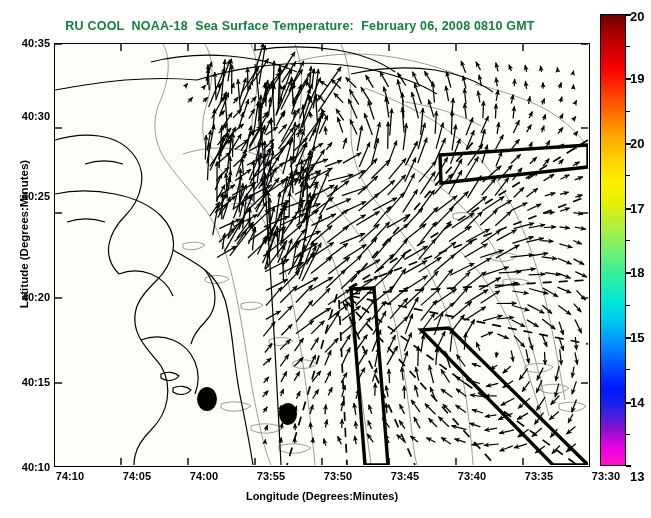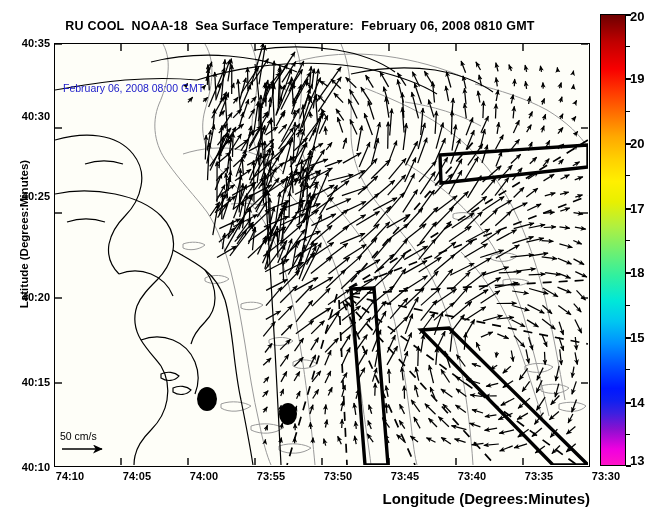--- a/index.html
+++ b/index.html
@@ -17,21 +17,21 @@
   }
 
   
   #title {
     position: absolute;
     left: 0; top: 19px;
     width: 600px;
     text-align: center;
     font-size: 12.5px;
     font-weight: bold;
-    color: #000000;
+    color: #15803d;
     letter-spacing: 0.2px;
     white-space: pre;
   }
 
   
   #plot {
     position: absolute;
     left: 54px; top: 43px;
     width: 536px; height: 424px;
     background: #fefef8;
@@ -74,22 +74,22 @@
     font-weight: bold;
     color: #000;
     transform: translateX(-50%);
     white-space: pre;
   }
 
   #xaxis-label {
     position: absolute;
     left: 54px; top: 490px;
     width: 536px;
-    text-align: right;
-    font-size: 15px;
+    text-align: center;
+    font-size: 11px;
     font-weight: bold;
     color: #000;
     white-space: pre;
   }
   #yaxis-label {
     position: absolute;
     left: -86px; top: 228px;
     width: 220px;
     text-align: center;
     font-size: 11.5px;
@@ -1095,35 +1095,23 @@
           <line x1="162.0" y1="158.2" x2="162.1" y2="117.5"></line>
           <line x1="187.4" y1="73.8" x2="193.6" y2="55.3"></line>
           <line x1="228.0" y1="221.5" x2="236.9" y2="194.8"></line>
           <line x1="167.7" y1="175.4" x2="175.1" y2="152.7"></line>
           <line x1="249.9" y1="140.7" x2="255.4" y2="106.2"></line>
           <line x1="161.4" y1="156.7" x2="170.0" y2="140.8"></line>
         </g>
     </svg>
 
     <div id="annot" style="left:8px; top:7px;">
-      <div>February 06, 2008 08:00 GMT</div>
     </div>
   </div>
 
-  <div id="scalebar">
-    <div class="sb-text">50 cm/s</div>
-    <svg width="60" height="16">
-      <defs>
-        <marker id="ah2" markerWidth="7" markerHeight="7" refX="6" refY="3" orient="auto">
-          <path d="M0,0 L6.5,3 L0,6 L1.8,3 Z" fill="#000"></path>
-        </marker>
-      </defs>
-      <line x1="2" y1="7" x2="42" y2="7" stroke="#000" stroke-width="1.5" marker-end="url(#ah2)"></line>
-    </svg>
-  </div>
 
   <div id="cbar-wrap">
     <div id="cbar"></div>
 
     <div class="cb-tick" style="top:0px"></div>
     <div class="cb-tick" style="top:64px"></div>
     <div class="cb-tick" style="top:129px"></div>
     <div class="cb-tick" style="top:194px"></div>
     <div class="cb-tick" style="top:258px"></div>
     <div class="cb-tick" style="top:323px"></div>
@@ -1138,16 +1126,16 @@
     <div class="cb-tick minor" style="top:355px"></div>
     <div class="cb-tick minor" style="top:420px"></div>
 
     <div class="cb-major" style="top:2px">20</div>
     <div class="cb-major" style="top:64px">19</div>
     <div class="cb-major" style="top:129px">20</div>
     <div class="cb-major" style="top:194px">17</div>
     <div class="cb-major" style="top:258px">18</div>
     <div class="cb-major" style="top:323px">15</div>
     <div class="cb-major" style="top:388px">14</div>
-    <div class="cb-major" style="top:446px">13</div>
+    <div class="cb-major" style="top:462px">13</div>
   </div>
 
 </div>
 
 </body></html>

